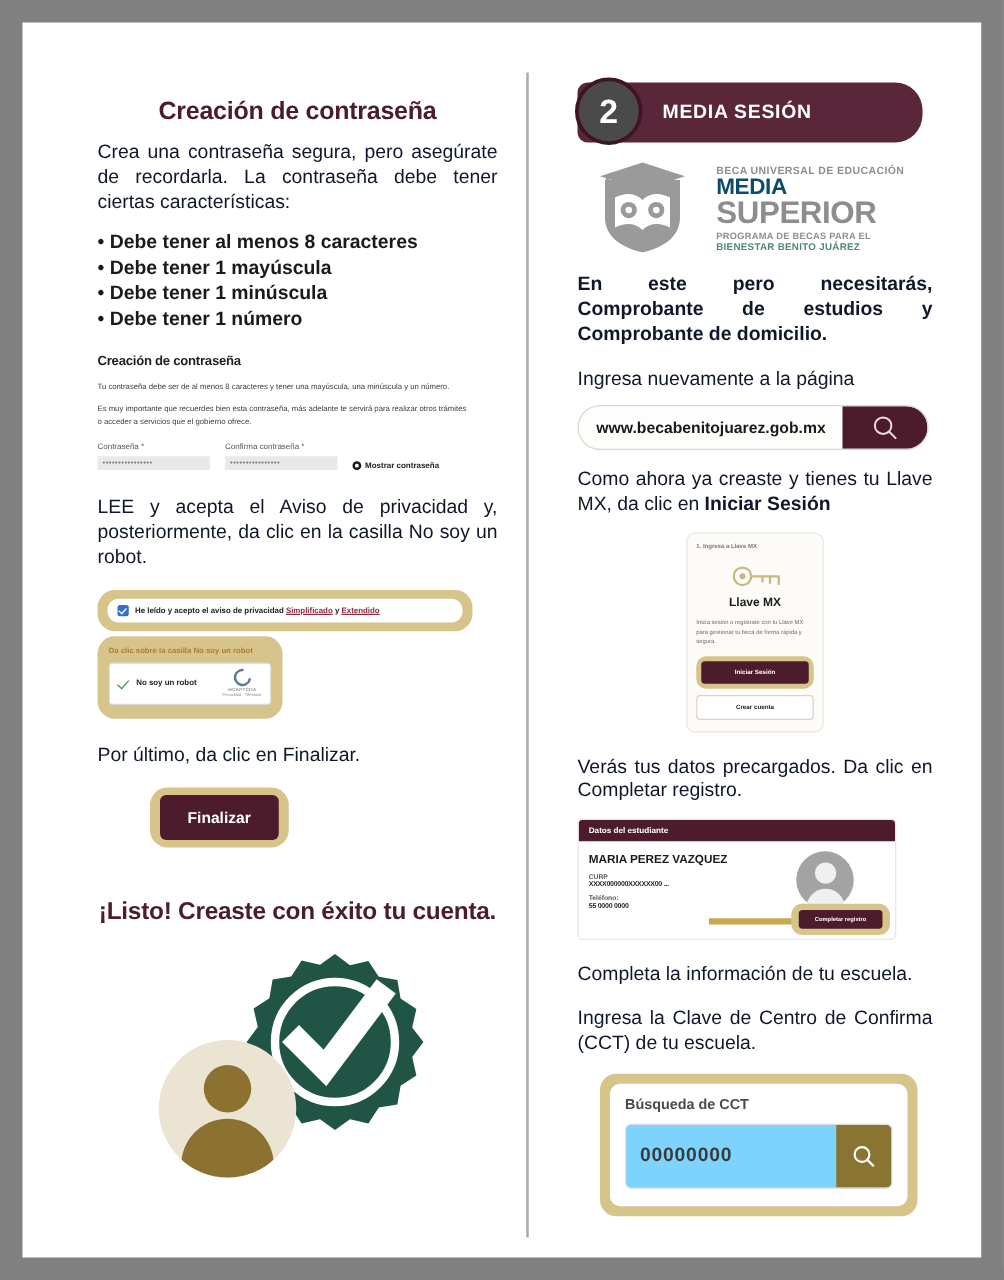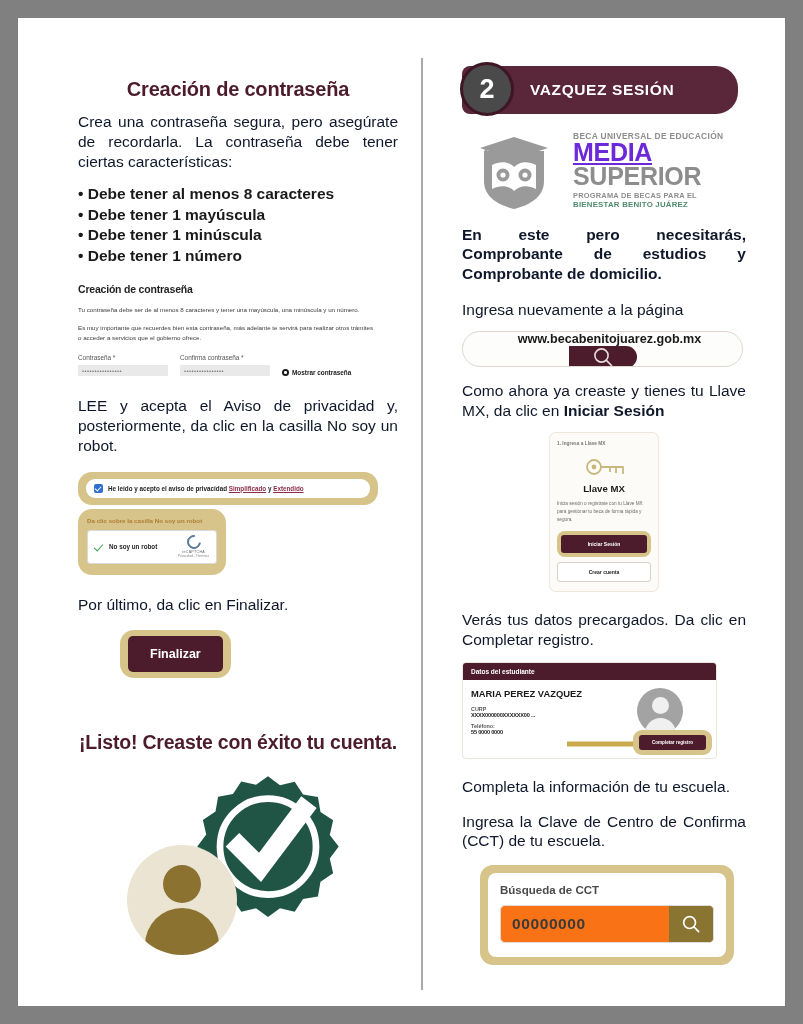--- a/index.html
+++ b/index.html
@@ -146,21 +146,21 @@
     padding: 9px 16px; display: flex; align-items: center; gap: 9px;
   }
   .btn-finalizar-gold { padding: 6px 8px; }
   .btn-finalizar {
     background: #4d1c2c; color: #fff;
     font-size: 12.5px; font-weight: bold;
     padding: 11px 22px; border-radius: 5px; border: none;
   }
 
   #listo {
-    margin-top: 53px; font-size: 19.5px; line-height: 1.22;
+    margin-top: 40px; font-size: 19.5px; line-height: 1.22;
   }
 
   
   .success-art { position: relative; width: 250px; height: 185px; margin: 18px auto 0 auto; }
   .badge-check { position: absolute; left: 75px; top: 0px; width: 160px; height: 160px; }
   .person-circle {
     position: absolute; left: 14px; top: 72px;
     width: 110px; height: 110px; border-radius: 50%;
     background: #ece4d2; overflow: hidden;
   }
@@ -190,34 +190,33 @@
   .banner-txt {
     margin-left: 68px; color: #fff; font-weight: bold;
     font-size: 15.5px; letter-spacing: 0.6px;
   }
 
   
   .logo { display: flex; align-items: flex-end; gap: 23px; margin: 14px 0 0 16px; }
   .logo-mark { width: 72px; height: 74px; flex: none; }
   .logo-txt { padding-top: 3px; }
   .lt1 { font-size: 8.4px; font-weight: bold; color: #8d8d8d; letter-spacing: 0.35px; }
-  .lt2 { font-size: 25px; font-weight: bold; color: #6d28d9; line-height: 0.92; letter-spacing: -0.3px; text-decoration: underline;}
+  .lt2 { font-size: 18px; font-weight: bold; color: #0c4a6e; line-height: 0.92; letter-spacing: -0.3px;}
   .lt3 { font-size: 25px; font-weight: bold; color: #8d8d8d; line-height: 0.98; letter-spacing: -0.3px;}
   .lt4 { font-size: 7.4px; font-weight: bold; color: #8d8d8d; letter-spacing: 0.25px; margin-top: 2px;}
   .lt5 { font-size: 7.8px; font-weight: bold; color: #4f8a6e; letter-spacing: 0.25px; }
 
   .r-p { margin-top: 16px; }
 
   
   .urlbar {
     margin-top: 11px; width: 281px; height: 36px;
     background: #fdfdfb; border: 1px solid #ddd7cf;
     border-radius: 18px; display: flex; align-items: center;
     overflow: hidden;
-    flex-direction: column;
   }
   .urlbar-text {
     flex: 1; padding-left: 14px; font-size: 12.6px;
     font-weight: bold; color: #1a1a1a; white-space: nowrap;
   }
   .urlbar-btn {
     width: 68px; height: 100%; background: #4d1c2c;
     border-radius: 0 18px 18px 0;
     display: flex; align-items: center; justify-content: center;
   }
@@ -278,22 +277,22 @@
     white-space: nowrap;
   }
 
   
   .cct-gold { margin-top: 14px; width: 254px; margin-left: 18px; padding: 8px; border-radius: 13px;}
   .cct-inner {
     background: #fff; border-radius: 8px; padding: 11px 12px 14px 12px; font-weight: bold;
   }
   .cct-label { font-size: 11.5px; color: #4a4a4a; margin-bottom: 9px; }
   .cct-field {
-    display: flex; height: 38px; border: 1px solid #dcdcdc;
-    border-radius: 5px; overflow: hidden; background: #f97316;
+    display: flex; height: 52px; border: 1px solid #dcdcdc;
+    border-radius: 5px; overflow: hidden; background: #7dd3fc;
   }
   .cct-input {
     flex: 1; display: flex; align-items: center; padding-left: 11px;
     font-size: 15.5px; color: #3a3a3a; letter-spacing: 0.6px;
   }
   .cct-btn {
     width: 44px; background: #8a7432;
     display: flex; align-items: center; justify-content: center;
   }
 </style>
@@ -387,21 +386,21 @@
         <div class="person-body"></div>
       </div>
     </div>
 
   </div>
 
   <div class="col-right">
 
     <div class="banner">
       <div class="banner-num">2</div>
-      <div class="banner-txt">VAZQUEZ SESIÓN</div>
+      <div class="banner-txt">MEDIA SESIÓN</div>
     </div>
 
     <div class="logo">
       <svg class="logo-mark" viewBox="0 0 72 74">
         <path fill="#9a9a9a" d="M6 16 h60 v30 c0 16 -14 24 -30 28 C20 70 6 62 6 46 z"></path>
         <path fill="#9a9a9a" d="M2 13 L36 2 L70 13 L36 24 z"></path>
         <path fill="#ffffff" d="M14 30 c8 -4 16 -4 22 2 c6 -6 14 -6 22 -2 v24 c-8 -4 -16 -4 -22 2 c-6 -6 -14 -6 -22 -2 z"></path>
         <circle cx="25" cy="40" r="6.5" fill="#9a9a9a"></circle>
         <circle cx="47" cy="40" r="6.5" fill="#9a9a9a"></circle>
         <circle cx="25" cy="40" r="2.6" fill="#ffffff"></circle>

